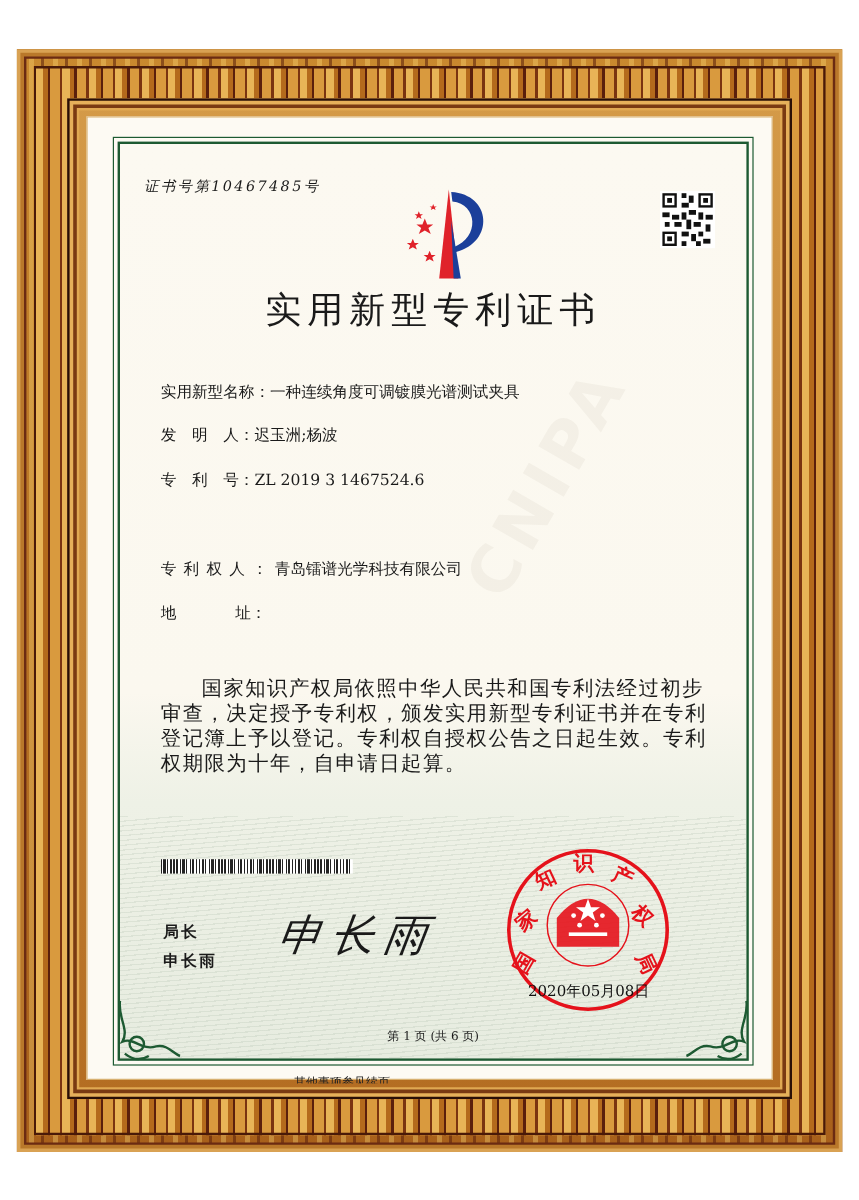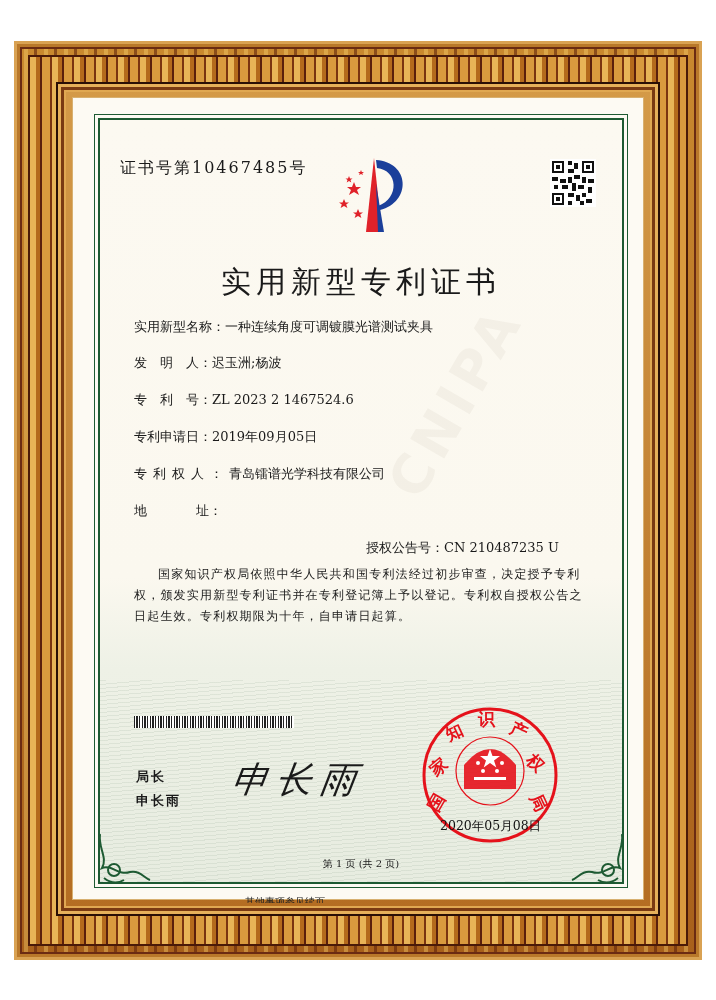--- a/index.html
+++ b/index.html
@@ -20,29 +20,29 @@
     box-shadow: inset 0 0 0 2px #2a0f06, inset 0 0 0 5px #e6b05a, inset 0 0 0 8px #7a3a12, inset 0 0 0 10px #e0a852; }
   .mat { position:absolute; left:72px; top:97px; width:572px; height:803px; background:#fdfaf3;
     box-shadow: inset 0 0 0 1px #d8b070; }
   .paper { position:absolute; left:98px; top:118px; width:522px; height:762px;
     background: linear-gradient(180deg,#fcf9f1 0%, #fbf8ef 60%, #eef1e6 72%, #e7ece0 100%);
     border:2px solid #1d5a32; box-shadow: 0 0 0 3px #fdfaf3, 0 0 0 4px #1d5a32; }
   .wave { position:absolute; left:0; right:0; top:560px; bottom:0;
     background: repeating-linear-gradient(175deg, rgba(150,170,150,0.18) 0 1px, rgba(0,0,0,0) 1px 4px); }
   .watermark { position:absolute; left:250px; top:250px; font-family:"DejaVu Sans",sans-serif;
     font-size:54px; font-weight:bold; color:rgba(120,110,90,0.06); transform:rotate(-60deg); letter-spacing:6px; }
-  .cert-no { position:absolute; left:20px; top:38px; font-size:16px; letter-spacing:2px; }
+  .cert-no { position:absolute; left:20px; top:27px; font-size:12px; letter-spacing:2px;font-style:italic; }
   .logo { position:absolute; left:214px; top:34px; width:100px; height:80px; }
   .qr { position:absolute; left:450px; top:39px; width:46px; height:48px; }
   .title { position:absolute; left:0; right:0; top:118px; text-align:center; font-size:30px;
-    letter-spacing:5px; font-family:"DejaVu Sans","Liberation Sans",sans-serif;margin-top:24px; }
+    letter-spacing:5px; font-family:"DejaVu Sans","Liberation Sans",sans-serif; }
   .field { position:absolute; left:34px; font-size:13px; white-space:nowrap; }
   .field .lbl { display:inline-block; }
   .addr { position:absolute; left:112px; width:300px; font-size:12.5px; line-height:18px; }
-  .para { position:absolute; left:34px; width:458px; font-size:12px; line-height:21px; text-indent:2em; letter-spacing:1.2px; }
+  .para { position:absolute; left:34px; width:458px; font-size:17px; line-height:21px; text-indent:2em; letter-spacing:1.2px; }
   .barcode { position:absolute; left:34px; top:596px; width:160px; height:12px;
     background: repeating-linear-gradient(90deg,#222 0 1px,#fff 1px 2px,#222 2px 4px,#fff 4px 5px,#222 5px 6px,#fff 6px 8px); }
   .sig-label { position:absolute; left:36px; font-family:"DejaVu Sans",sans-serif; font-size:13px; font-weight:bold; letter-spacing:2px; }
   .sig { position:absolute; left:132px; top:636px; font-size:36px; font-style:italic; font-family:"DejaVu Serif",serif; letter-spacing:8px; transform:skewX(-8deg); }
   .seal { position:absolute; left:320px; top:585px; width:140px; height:140px; }
   .seal-date { position:absolute; left:340px; top:698px; font-size:12.5px; color:#111; white-space:nowrap; }
   .page-no { position:absolute; left:0; right:0; top:737px; text-align:center; font-size:10px; }
   .corner { position:absolute; width:60px; height:60px; }
   .bottom-strip { position:absolute; left:170px; top:895px; width:230px; height:8px; font-size:10px; overflow:hidden; color:#222; text-align:center; }
 </style>
@@ -110,36 +110,30 @@
 
   <div class="title">实用新型专利证书</div>
 
   <div class="field" style="top:198px">
     <span class="lbl">实用新型名称：</span><span>一种连续角度可调镀膜光谱测试夹具</span>
   </div>
   <div class="field" style="top:234px">
     <span class="lbl">发　明　人：</span><span>迟玉洲;杨波</span>
   </div>
   <div class="field" style="top:271px">
-    <span class="lbl">专　利　号：</span><span>ZL 2023 2 1467524.6</span>
-  </div>
-  <div class="field" style="top:308px">
-    <span class="lbl">专利申请日：</span><span>2019年09月05日</span>
+    <span class="lbl">专　利　号：</span><span>ZL 2019 3 1467524.6</span>
   </div>
   <div class="field" style="top:345px">
     <span class="lbl" style="letter-spacing:6px">专利权人：</span><span>青岛镭谱光学科技有限公司</span>
   </div>
   <div class="field" style="top:382px">
     <span>地</span>
     <span style="position:absolute; left:62px">址：</span>
   </div>
 
-  <div class="field" style="top:419px; left:266px">
-    <span class="lbl">授权公告号：</span><span>CN 210487235 U</span>
-  </div>
 
   <div class="para" style="top:444px">国家知识产权局依照中华人民共和国专利法经过初步审查，决定授予专利权，颁发实用新型专利证书并在专利登记簿上予以登记。专利权自授权公告之日起生效。专利权期限为十年，自申请日起算。</div>
 
   <div class="barcode"></div>
 
   <div class="sig-label" style="top:648px">局长</div>
   <div class="sig-label" style="top:672px">申长雨</div>
   <div class="sig">申长雨</div>
 
   <svg class="seal" viewBox="0 0 140 140">
@@ -159,21 +153,21 @@
       <text x="10" y="68" transform="rotate(-40 18 62)">家</text>
       <text x="26" y="34" transform="rotate(-25 32 28)">知</text>
       <text x="58" y="20">识</text>
       <text x="90" y="30" transform="rotate(25 96 26)">产</text>
       <text x="108" y="62" transform="rotate(45 114 56)">权</text>
       <text x="110" y="100" transform="rotate(65 116 96)">局</text>
     </g>
   </svg>
   <div class="seal-date">2020年05月08日</div>
 
-  <div class="page-no">第 1 页 (共 2 页)</div>
+  <div class="page-no">第 1 页 (共 6 页)</div>
 
   <svg class="corner" style="left:-6px; bottom:-6px" viewBox="0 0 60 60">
     <g fill="none" stroke="#1d5a32" stroke-width="2">
       <path d="M6,6 C4,20 14,30 8,40 C18,36 24,48 36,44 C46,42 50,50 56,52"></path>
       <circle cx="20" cy="42" r="6"></circle>
         <path d="M10,50 Q20,58 30,52"></path>
     </g>
   </svg>
   <svg class="corner" style="right:-6px; bottom:-6px; transform:scaleX(-1)" viewBox="0 0 60 60">
     <g fill="none" stroke="#1d5a32" stroke-width="2">

